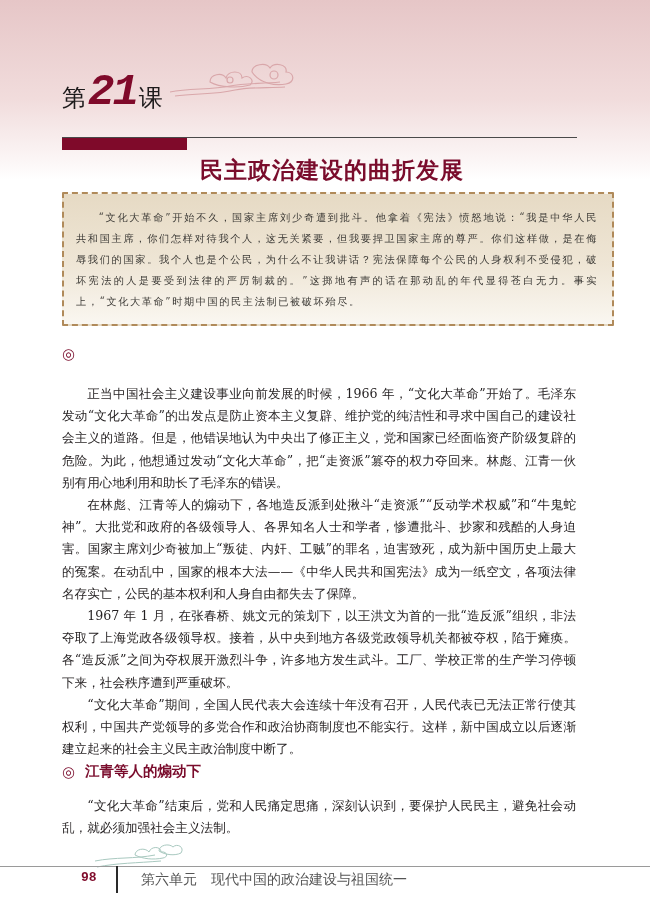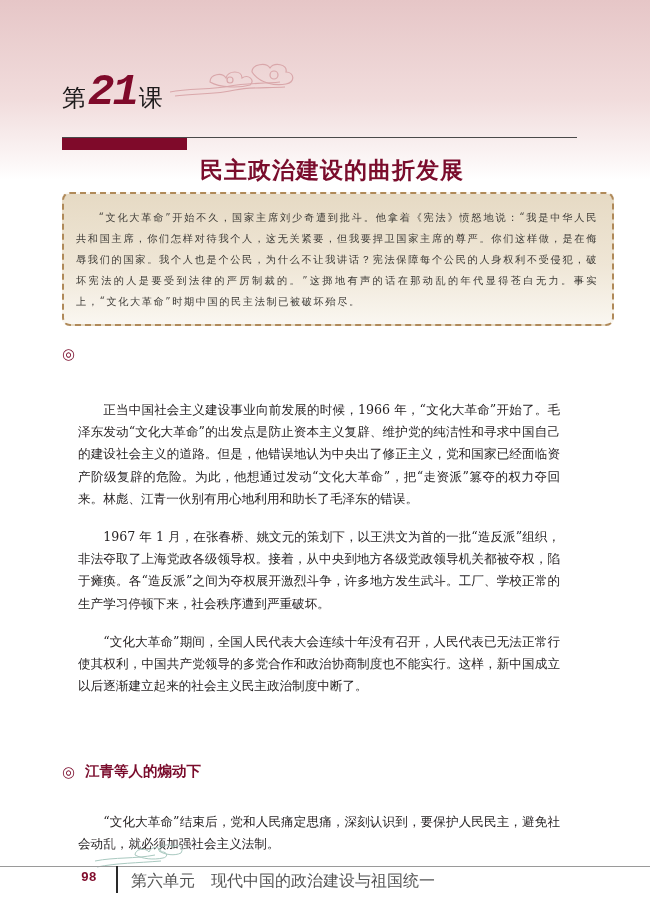--- a/index.html
+++ b/index.html
@@ -33,54 +33,54 @@
   .head-bar {
     position: absolute; left: 62px; top: 138px; width: 125px; height: 12px; background: #7f0a2a;
   }
   .lesson-title {
     position: absolute; left: 0; width: 650px; top: 155px; text-align: center;
     font-family: "DejaVu Sans", sans-serif; font-weight: bold; font-size: 23px;
     color: #7a0c2c; letter-spacing: 1px; padding-left: 14px; box-sizing: border-box;
   }
   .quote-box {
     position: absolute; left: 62px; top: 192px; width: 552px; height: 134px;
-    border: 2px dashed #b08a5a; border-radius: 8px;
+    border: 2px dashed #b08a5a; border-radius: 1px;
     background: linear-gradient(to bottom, #e6dac4 0%, #efe6d6 55%, #faf7f1 100%);
     box-sizing: border-box; padding: 13px 14px 0 12px;
   }
   .quote-text {
     font-family: "DejaVu Serif", serif; font-size: 10.2px; line-height: 21px;
     color: #3c3a36; text-indent: 2.2em; letter-spacing: 1.6px; text-align: justify;
     margin: 0;
   }
   .section-h {
     position: absolute; left: 62px; display: flex; align-items: center;
     font-family: "DejaVu Sans", sans-serif; font-weight: bold; font-size: 14.5px; color: #7a0c2c;
   }
   .section-h .ring { font-size: 15px; margin-right: 10px; font-weight: normal; }
   .body-text {
     position: absolute; left: 62px; width: 514px;
     font-family: "DejaVu Serif", serif; font-size: 12.6px; line-height: 22.2px;
     color: #231f20; text-align: justify;
   }
-  .body-text p { margin: 16px; text-indent: 2em; }
+  .body-text p { margin: 0; text-indent: 2em; }
   .footer-rule {
     position: absolute; left: 0; top: 866px; width: 650px; height: 1px; background: #9a9a9a;
   }
   .footer-cloud { position: absolute; left: 95px; top: 843px; }
   .page-num {
     position: absolute; left: 81px; top: 870px;
     font-family: Liberation Mono, monospace; font-weight: bold; font-size: 13px; color: #7f0a2a;
   }
   .footer-divider {
     position: absolute; left: 116px; top: 866px; width: 2px; height: 27px; background: #2a2a2a;
   }
   .footer-unit {
-    position: absolute; left: 131px; top: 871px;
-    font-family: "DejaVu Sans", sans-serif; font-size: 16px; color: #555;
+    position: absolute; left: 141px; top: 871px;
+    font-family: "DejaVu Sans", sans-serif; font-size: 14px; color: #555;
   }
 </style>
 </head>
 <body>
 
 <div class="top-band"></div>
 
 <svg class="cloud-deco" width="130" height="40" viewBox="0 0 130 40">
   <g fill="none" stroke="#d9a7aa" stroke-width="1.2">
     <path d="M0 32 C 20 28, 40 30, 60 26 C 75 23, 90 24, 110 22"></path>
@@ -104,20 +104,21 @@
 <div class="quote-box">
   <p class="quote-text">“文化大革命”开始不久，国家主席刘少奇遭到批斗。他拿着《宪法》愤怒地说：“我是中华人民共和国主席，你们怎样对待我个人，这无关紧要，但我要捍卫国家主席的尊严。你们这样做，是在侮辱我们的国家。我个人也是个公民，为什么不让我讲话？宪法保障每个公民的人身权利不受侵犯，破坏宪法的人是要受到法律的严厉制裁的。”这掷地有声的话在那动乱的年代显得苍白无力。事实上，“文化大革命”时期中国的民主法制已被破坏殆尽。</p>
 </div>
 
 <div class="section-h" style="top:345px;">
   <span class="ring">◎</span>
 </div>
 
 <div class="body-text" style="top:383px;">
   <p>正当中国社会主义建设事业向前发展的时候，1966 年，“文化大革命”开始了。毛泽东发动“文化大革命”的出发点是防止资本主义复辟、维护党的纯洁性和寻求中国自己的建设社会主义的道路。但是，他错误地认为中央出了修正主义，党和国家已经面临资产阶级复辟的危险。为此，他想通过发动“文化大革命”，把“走资派”篡夺的权力夺回来。林彪、江青一伙别有用心地利用和助长了毛泽东的错误。</p>
+  <p>在林彪、江青等人的煽动下，各地造反派到处揪斗“走资派”“反动学术权威”和“牛鬼蛇神”。大批党和政府的各级领导人、各界知名人士和学者，惨遭批斗、抄家和残酷的人身迫害。国家主席刘少奇被加上“叛徒、内奸、工贼”的罪名，迫害致死，成为新中国历史上最大的冤案。在动乱中，国家的根本大法——《中华人民共和国宪法》成为一纸空文，各项法律名存实亡，公民的基本权利和人身自由都失去了保障。</p>
   <p>1967 年 1 月，在张春桥、姚文元的策划下，以王洪文为首的一批“造反派”组织，非法夺取了上海党政各级领导权。接着，从中央到地方各级党政领导机关都被夺权，陷于瘫痪。各“造反派”之间为夺权展开激烈斗争，许多地方发生武斗。工厂、学校正常的生产学习停顿下来，社会秩序遭到严重破坏。</p>
   <p>“文化大革命”期间，全国人民代表大会连续十年没有召开，人民代表已无法正常行使其权利，中国共产党领导的多党合作和政治协商制度也不能实行。这样，新中国成立以后逐渐建立起来的社会主义民主政治制度中断了。</p>
 </div>
 
 <div class="section-h" style="top:762px;">
   <span class="ring">◎</span>
   <span>江青等人的煽动下</span>
 </div>
 
 <div class="body-text" style="top:795px;">

